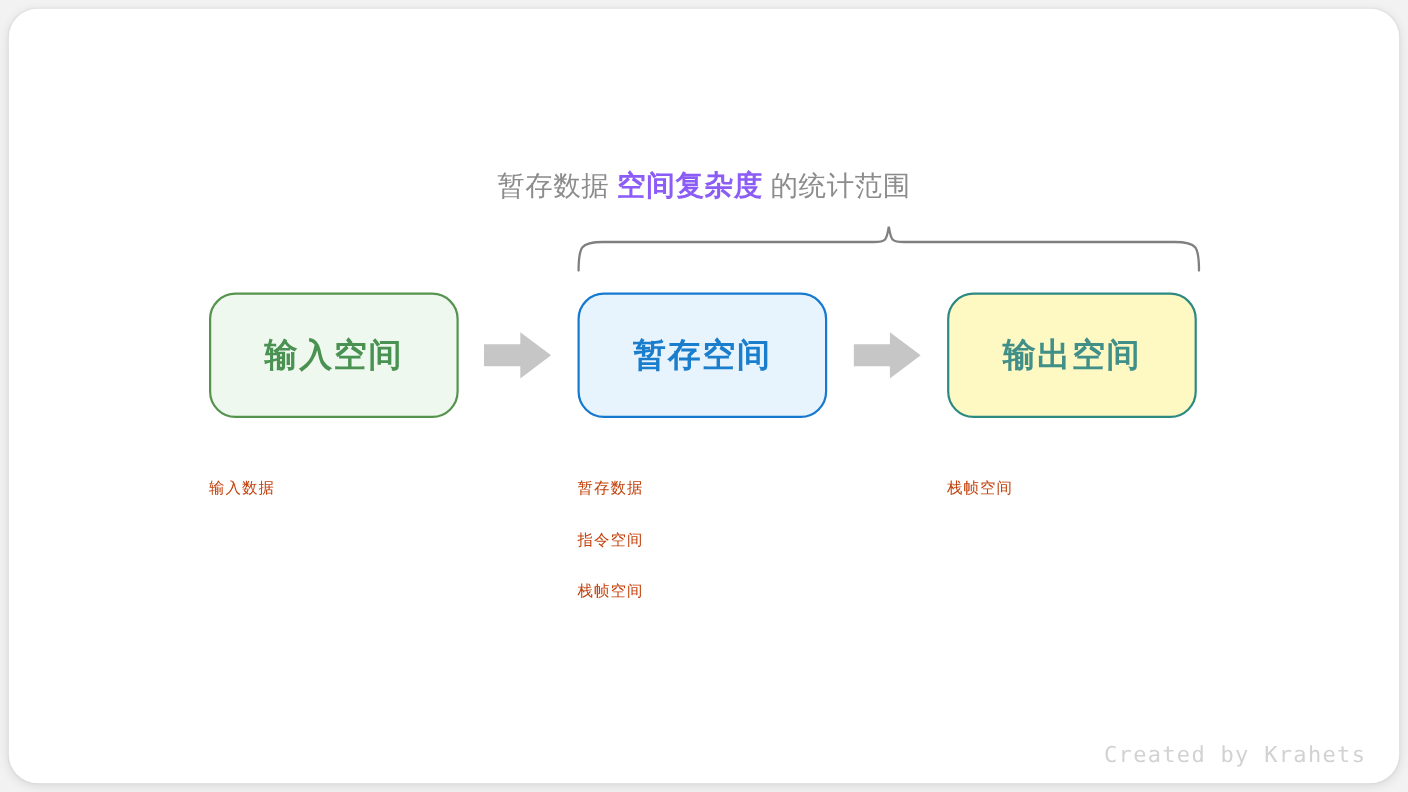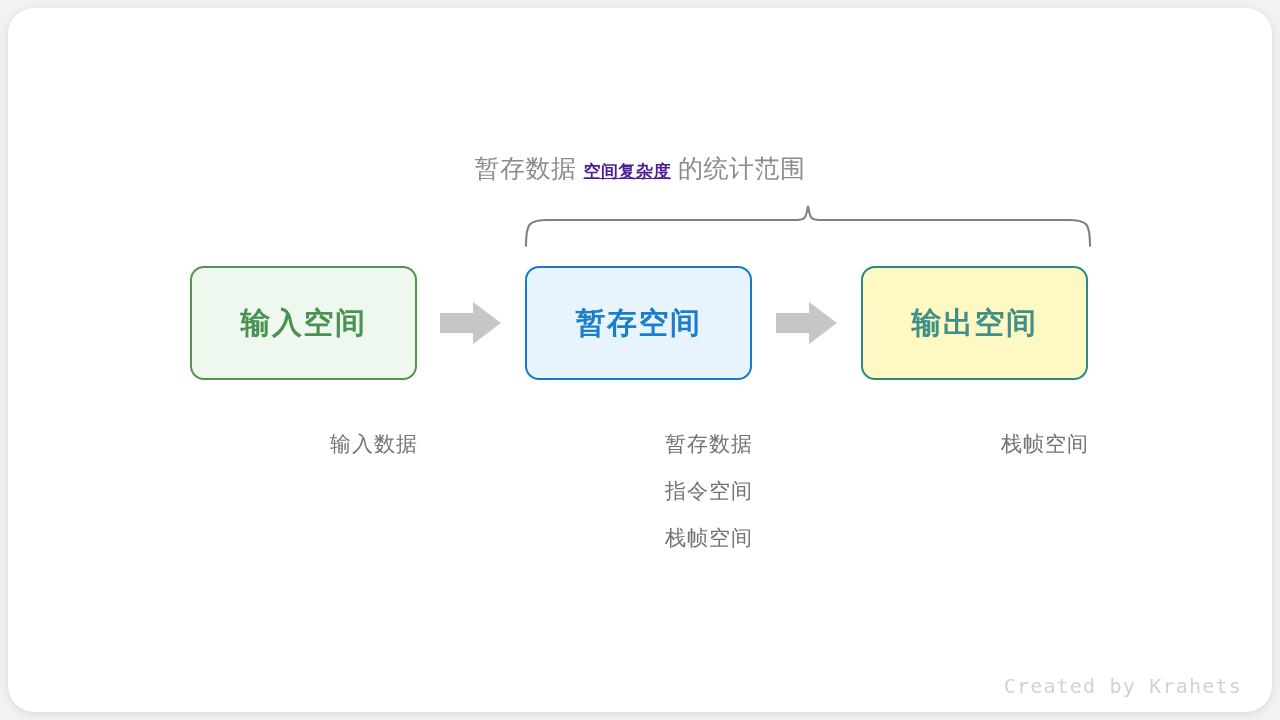--- a/index.html
+++ b/index.html
@@ -37,42 +37,41 @@
     width: 1280px;
     text-align: center;
     white-space: nowrap;
     font-size: 25px;
     line-height: 40px;
     color: #8c8c8c;
     letter-spacing: 0.5px;
   }
   .caption .strong {
     font-weight: bold;
-    color: #4c1d95;
-    font-size: 17px;
+    color: #8b5cf6;
+    font-size: 26px;
     padding: 0 7px;
-    text-decoration: underline;
   }
 
   
   .brace {
     position: absolute;
     left: 518px;
     top: 200px;
     width: 580px;
     height: 50px;
   }
 
   
   .box {
     position: absolute;
     top: 266px;
     width: 227px;
     height: 114px;
-    border-radius: 14px;
+    border-radius: 24px;
     border-width: 2px;
     border-style: solid;
     box-sizing: border-box;
     display: flex;
     align-items: center;
     justify-content: center;
     font-size: 30px;
     font-weight: bold;
     letter-spacing: 1.5px;
   }
@@ -103,23 +102,23 @@
     height: 46px;
   }
   .arrow-1 { left: 440px; }
   .arrow-2 { left: 776px; }
 
   
   .sublabels {
     position: absolute;
     top: 420px;
     width: 228px;
-    text-align: right;
-    color: #737373;
-    font-size: 21px;
+    text-align: left;
+    color: #c2410c;
+    font-size: 14px;
     line-height: 47px;
     letter-spacing: 1px;
   }
   .sub-input  { left: 190px; }
   .sub-temp   { left: 525px; }
   .sub-output { left: 861px; }
 
   
   .watermark {
     position: absolute;

